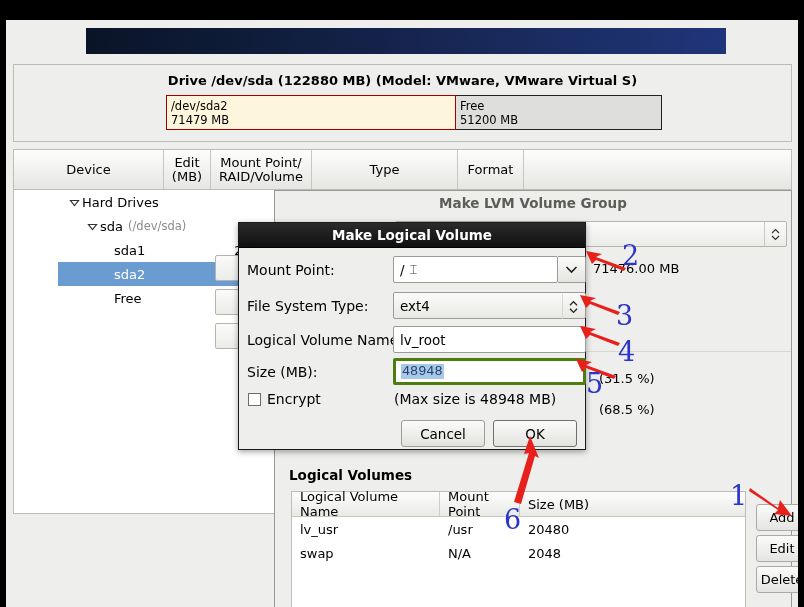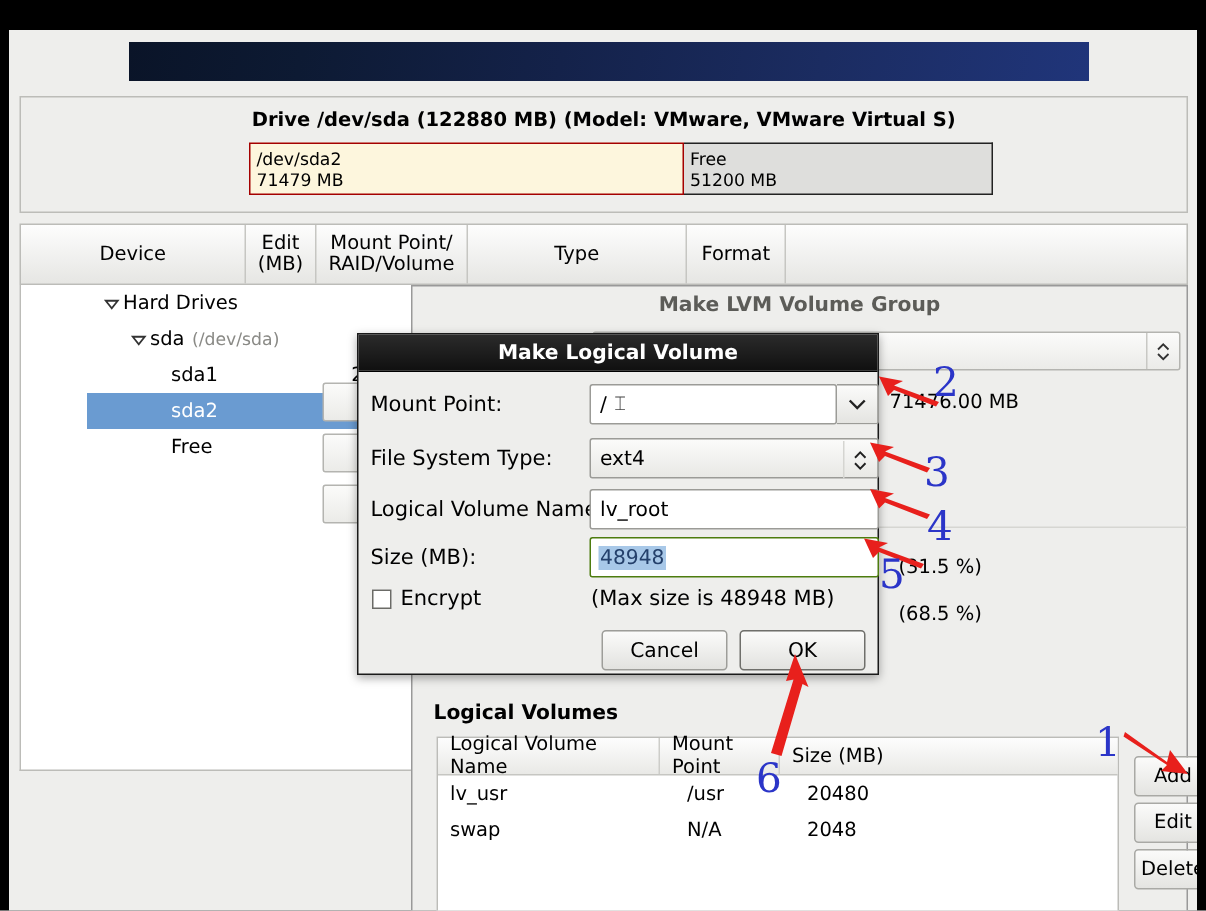--- a/index.html
+++ b/index.html
@@ -134,21 +134,21 @@
     border-bottom:1px solid #c6c6c2;
     font-size:13px;
   }
   .lv-thead .th { padding-left:8px; border-right:1px solid #cdcdc9; height:100%; display:flex; align-items:center; }
   .lv-thead .th.last { border-right:none; flex:1; }
   .lv-th-name { width:148px; }
   .lv-th-mount { width:80px; }
   .lv-trow { display:flex; height:24px; align-items:center; font-size:13px; }
   .lv-trow .td { padding-left:8px; }
   .lv-td-name { width:148px; }
-  .lv-td-mount { width:80px;margin-left:10px; }
+  .lv-td-mount { width:80px; }
 
   .side-buttons {
     position:absolute; left:750px; top:484px; width:52px;
   }
   .sbtn {
     width:52px; height:27px; margin-bottom:4px;
     background:linear-gradient(#fbfbfa,#e4e4e1);
     border:1px solid #a9a9a5; border-radius:3px;
     font-size:13px; display:flex; align-items:center; justify-content:center;
     color:#000;
@@ -168,21 +168,21 @@
     display:flex; align-items:center; justify-content:center;
     border-bottom:1px solid #000;
   }
   .mlv-body { position:relative; height:202px; }
   .mlv-label { position:absolute; font-size:14px; left:8px; }
   .mlv-input {
     position:absolute; height:27px; background:#fff;
     border:1px solid #9b9b97; border-radius:2px;
     font-size:13.5px; display:flex; align-items:center; padding-left:6px;
   }
-  .mlv-input.focused { border:1px solid #4d7c0f; }
+  .mlv-input.focused { border:3px solid #4d7c0f;font-family:Liberation Mono, monospace; }
   .mlv-combo-arrow {
     position:absolute; width:28px; height:27px;
     background:linear-gradient(#fbfbfa,#e4e4e1);
     border:1px solid #9b9b97; border-left:none; border-radius:0 2px 2px 0;
     display:flex; align-items:center; justify-content:center;
   }
   .mlv-spinbtn {
     position:absolute; right:1px; top:1px; height:25px; width:22px;
     display:flex; align-items:center; justify-content:center;
     border-left:1px solid #d5d5d1;

